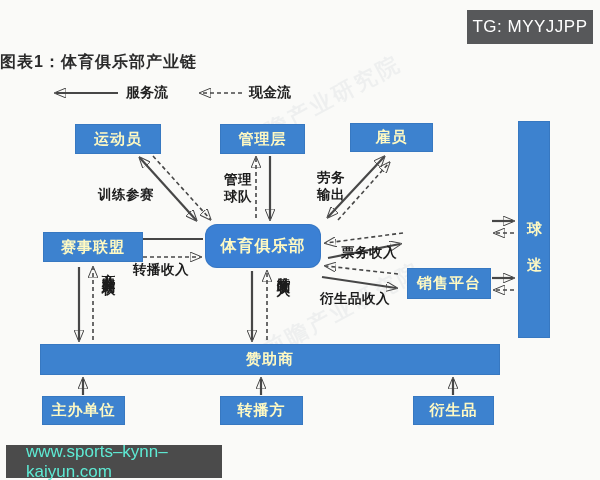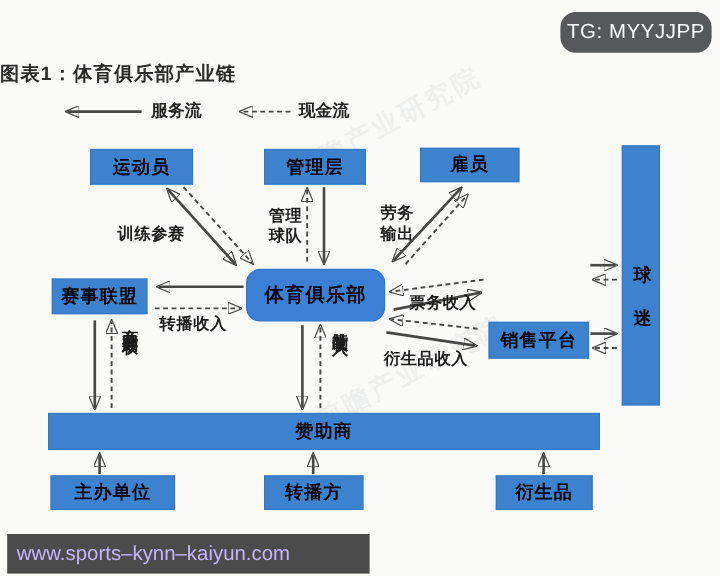--- a/index.html
+++ b/index.html
@@ -3,52 +3,52 @@
 <meta charset="utf-8">
 <style>
   html,body{margin:0;padding:0;background:#e9e9e9;}
   .stage{
     position:relative;width:600px;height:480px;background:#fafaf8;
     font-family:"Liberation Sans","DejaVu Sans",sans-serif;overflow:hidden;
   }
   .badge{
     position:absolute;left:467px;top:10px;width:126px;height:34px;
     background:#57585a;color:#fff;font-size:17px;display:flex;
-    align-items:center;justify-content:center;letter-spacing:.5px;border-radius:13px;
+    align-items:center;justify-content:center;letter-spacing:.5px;
   }
   .title{
     position:absolute;left:0;right:0;top:52px;
     font-size:16px;font-weight:700;color:#2b2b2b;letter-spacing:1px;
   }
   .legend-label{position:absolute;top:84px;font-size:14px;font-weight:700;color:#222;}
   .node{
-    position:absolute;background:#3d82cf;color:#000000;
+    position:absolute;background:#3d82cf;color:#fef9c3;
     display:flex;align-items:center;justify-content:center;
     font-size:15px;font-weight:700;letter-spacing:1px;
     box-shadow:0 0 0 1px rgba(40,90,150,.25) inset;
   }
   .club{border-radius:12px;font-size:16px;background:#3b80d4;}
   .fans-text{
     writing-mode:vertical-rl;text-orientation:upright;
     letter-spacing:36px;padding-top:30px;font-size:15px;
   }
   .elabel{
     position:absolute;font-size:13.5px;font-weight:700;color:#1c1c1c;
     line-height:1.25;letter-spacing:.5px;
   }
   .wrap2{width:2.2em;word-break:break-all;}
   .vlabel{writing-mode:vertical-rl;text-orientation:upright;letter-spacing:2px;}
   .arrows{position:absolute;left:0;top:0;}
   .arrows path{fill:none;stroke:#474747;}
   .arrows path.s{stroke-width:2.2;}
   .arrows path.d{stroke-width:1.6;stroke-dasharray:4 3;}
   .footer{
-    position:absolute;left:6px;top:445px;width:302px;height:33px;
-    background:#4b4b4b;color:#c4b5fd;font-size:17px;
-    display:flex;align-items:center;padding-left:8px;box-sizing:border-box;
+    position:absolute;left:6px;top:445px;width:216px;height:33px;
+    background:#4b4b4b;color:#5eead4;font-size:17px;
+    display:flex;align-items:center;padding-left:20px;box-sizing:border-box;
   }
   .wm{
     position:absolute;color:#8a9aa8;opacity:.10;font-size:22px;font-weight:700;
     transform:rotate(-28deg);pointer-events:none;letter-spacing:3px;
   }
 </style>
 </head>
 <body>
 
 <div class="stage">
@@ -106,25 +106,25 @@
 
   <div class="legend-label" style="left:126px;">服务流</div>
   <div class="legend-label" style="left:249px;">现金流</div>
 
   <div class="node" style="left:75px;top:124px;width:86px;height:30px;">运动员</div>
   <div class="node" style="left:220px;top:124px;width:85px;height:30px;">管理层</div>
   <div class="node" style="left:350px;top:123px;width:83px;height:29px;">雇员</div>
   <div class="node" style="left:518px;top:121px;width:32px;height:217px;">
     <span class="fans-text">球迷</span>
   </div>
-  <div class="node" style="left:43px;top:232px;width:80px;height:30px;">赛事联盟</div>
+  <div class="node" style="left:43px;top:232px;width:100px;height:30px;">赛事联盟</div>
   <div class="node club" style="left:205px;top:224px;width:116px;height:44px;">体育俱乐部</div>
   <div class="node" style="left:407px;top:268px;width:84px;height:31px;">销售平台</div>
   <div class="node" style="left:40px;top:344px;width:460px;height:31px;">赞助商</div>
-  <div class="node" style="left:42px;top:396px;width:104px;height:29px;">主办单位</div>
+  <div class="node" style="left:42px;top:396px;width:83px;height:29px;">主办单位</div>
   <div class="node" style="left:220px;top:396px;width:83px;height:29px;">转播方</div>
   <div class="node" style="left:413px;top:396px;width:81px;height:29px;">衍生品</div>
 
   <div class="elabel" style="left:98px;top:187px;">训练参赛</div>
   <div class="elabel wrap2" style="left:224px;top:172px;">管理球队</div>
   <div class="elabel wrap2" style="left:317px;top:158px;margin-top:12px;">劳务输出</div>
   <div class="elabel" style="left:133px;top:262px;">转播收入</div>
   <div class="elabel vlabel" style="left:99px;top:263px;">商业赞助权</div>
   <div class="elabel vlabel" style="left:274px;top:266px;">赞助收入</div>
   <div class="elabel" style="left:341px;top:245px;">票务收入</div>

